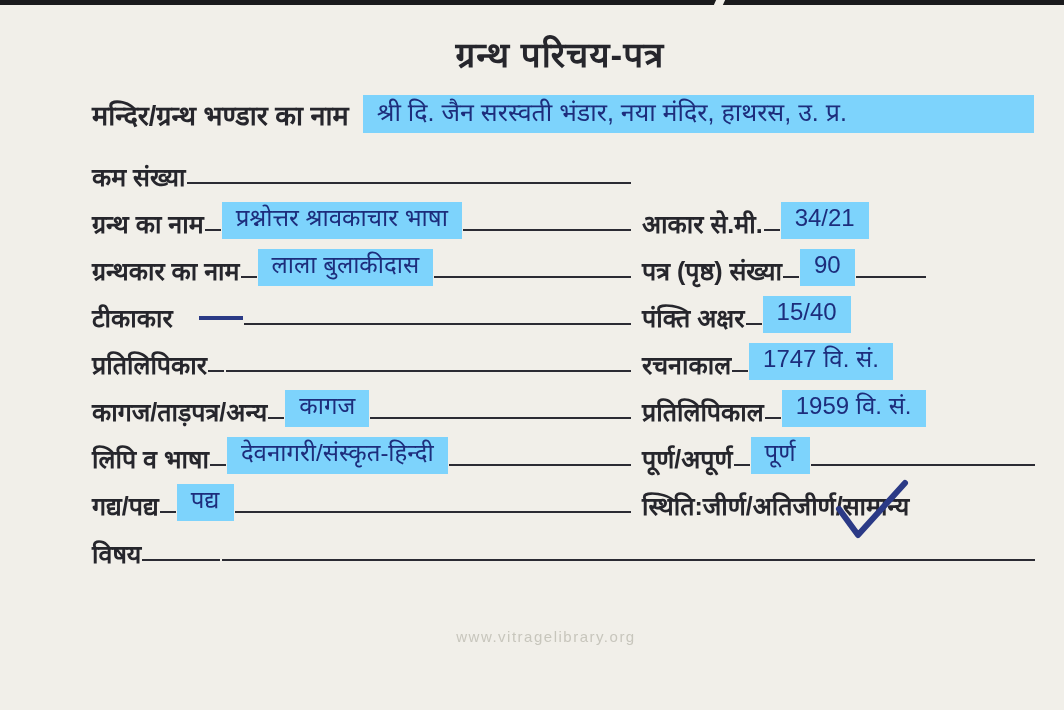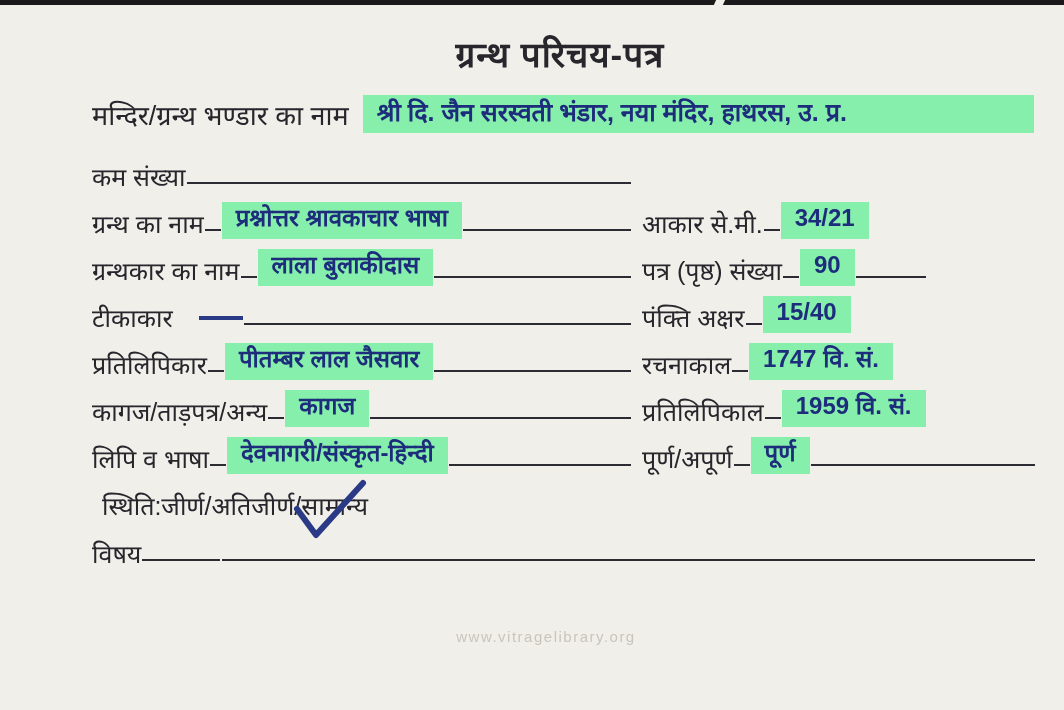--- a/index.html
+++ b/index.html
@@ -15,23 +15,23 @@
   .topstrip .notch{position:absolute;left:715px;top:0;width:9px;height:5px;background:#f1efe9;transform:skewX(-24deg);}
   .edge-shadow{position:absolute;top:0;right:0;bottom:0;width:16px;
     background:linear-gradient(to right, rgba(110,108,100,0) 0%, rgba(110,108,100,0.16) 55%, rgba(110,108,100,0.32) 100%);}
   
   .title{margin:0;padding-top:30px;text-align:center;font-size:35px;font-weight:bold;color:#26262c;letter-spacing:1px;}
   
   .hrow{display:flex;align-items:flex-end;margin:18px 58px 0 64px;}
   .hrow .lbl{font-size:27px;}
   .hrow .val{flex:1 1 auto;margin-left:14px;font-size:25px;text-align:left;}
   
-  .lbl{font-size:25px;font-weight:400;color:#26262c;white-space:nowrap;line-height:1.25;}
+  .lbl{font-size:25px;font-weight:700;color:#26262c;white-space:nowrap;line-height:1.25;}
   .val{
-    background:#86efac;color:#1d2d7c;font-weight:bold;font-size:24px;
+    background:#7dd3fc;color:#1d2d7c;font-weight:normal;font-size:24px;
     padding:2px 14px 6px;white-space:nowrap;line-height:1.2;margin-bottom:1px;
   }
   
   .form{margin:12px 56px 0 64px;}
   .row{display:flex;height:47px;align-items:flex-end;}
   .row.tall{height:48px;align-items:flex-end;}
   .lcell{flex:0 0 540px;display:flex;align-items:flex-end;min-width:0;}
   .rcell{flex:1 1 auto;display:flex;align-items:flex-end;min-width:0;padding-left:10px;}
   .rule{flex:1 1 auto;border-bottom:2px solid #2b2b33;margin:0 1px 9px 1px;}
   .rule.lead{flex:0 0 16px;}
@@ -116,21 +116,20 @@
         <i class="rule lead"></i>
         <span class="val">15/40</span>
         <i class="spacer"></i>
       </div>
     </div>
 
     <div class="row">
       <div class="lcell">
         <span class="lbl">प्रतिलिपिकार</span>
         <i class="rule lead"></i>
-        <span class="val">पीतम्बर लाल जैसवार</span>
         <i class="rule"></i>
       </div>
       <div class="rcell">
         <span class="lbl">रचनाकाल</span>
         <i class="rule lead"></i>
         <span class="val">1747 वि. सं.</span>
         <i class="spacer"></i>
       </div>
     </div>
 
@@ -158,20 +157,26 @@
       </div>
       <div class="rcell">
         <span class="lbl">पूर्ण/अपूर्ण</span>
         <i class="rule lead"></i>
         <span class="val">पूर्ण</span>
         <i class="rule"></i>
       </div>
     </div>
 
     <div class="row">
+      <div class="lcell">
+        <span class="lbl">गद्य/पद्य</span>
+        <i class="rule lead"></i>
+        <span class="val">पद्य</span>
+        <i class="rule"></i>
+      </div>
       <div class="rcell">
         <span class="lbl">स्थिति:जीर्ण/अतिजीर्ण/</span>
           <span class="lbl marked"><span>सामान्य</span><svg class="check" viewBox="0 0 82 66">
               <polyline points="8,32 27,58 74,6" fill="none" stroke="#2b3a86" stroke-width="6" stroke-linecap="round" stroke-linejoin="round"></polyline>
             </svg></span>
         <i class="spacer"></i>
       </div>
     </div>
 
     <div class="row tall">

